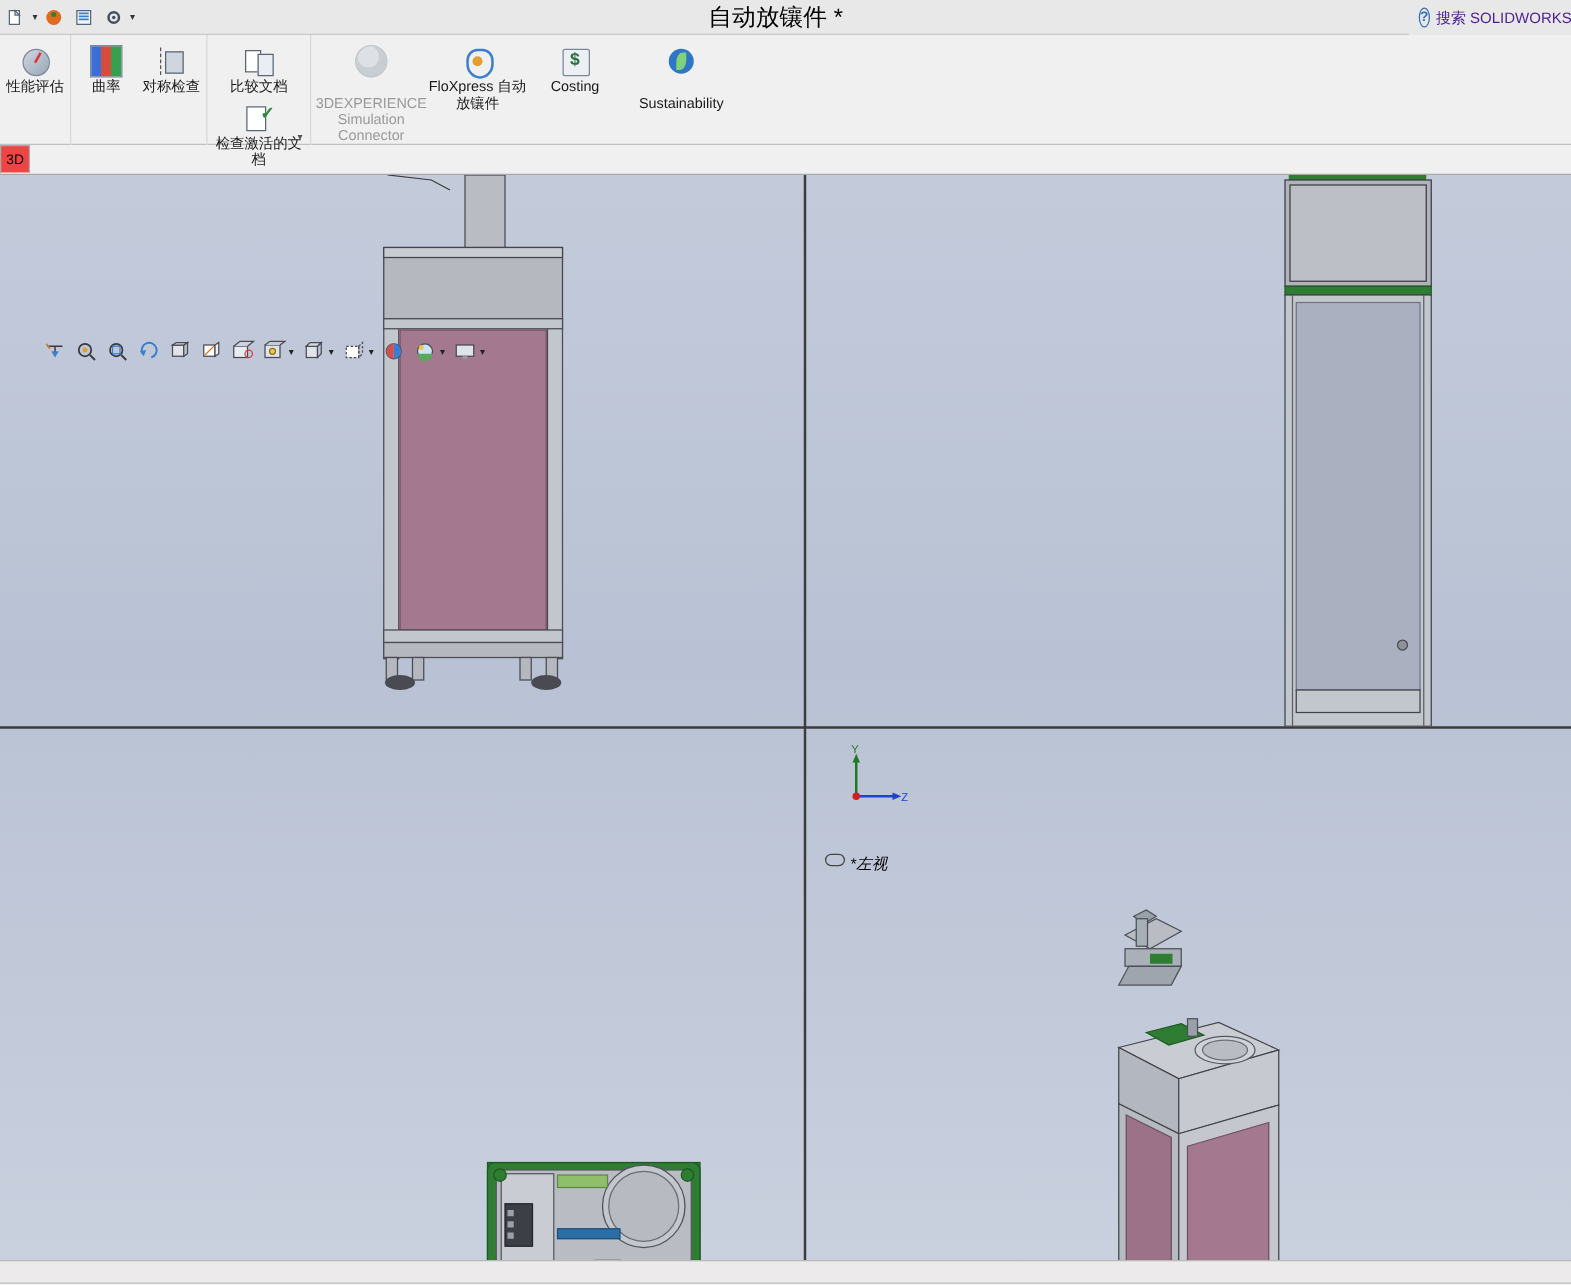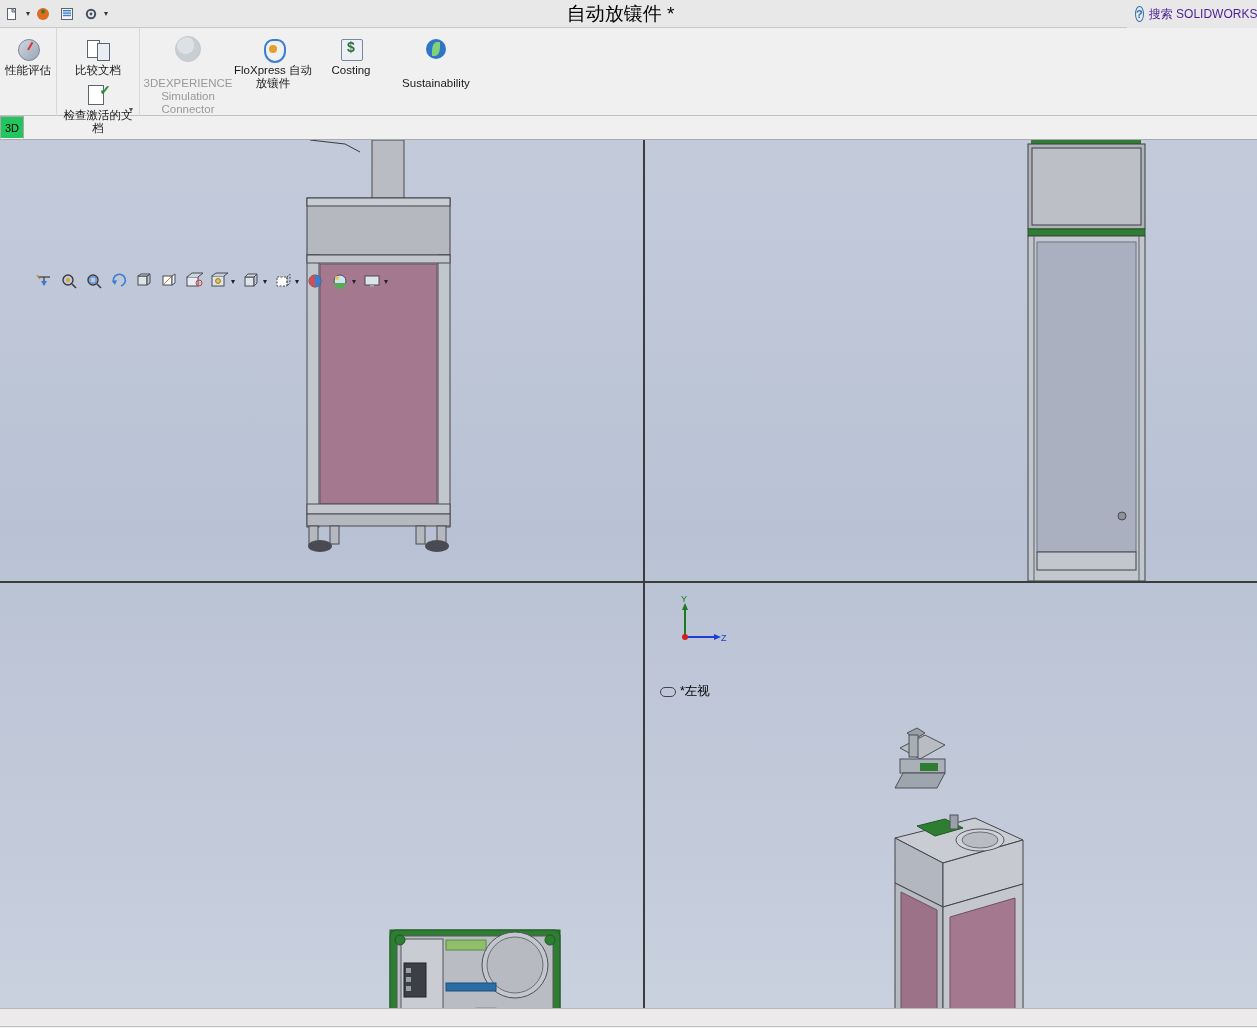--- a/index.html
+++ b/index.html
@@ -113,21 +113,21 @@
   .tabstrip {
     height: 24px;
     background: #f0f0f0;
     border-bottom: 1px solid #a9a9a9;
     display:flex; align-items:flex-end;
   }
   .tab3d {
     height: 23px;
     min-width: 22px;
     padding: 0 4px;
-    background:#22c55e;
+    background:#ef4444;
     border:1px solid #a9a9a9;
     border-bottom: 1px solid #fff;
     display:flex; align-items:center; justify-content:center;
     font-size: 11px;
   }
 
   
   .graphics {
     position: relative;
     height: 868px;
@@ -152,21 +152,21 @@
   .vt-btn {
     width:22px;height:22px;position:relative;
     border:1px solid transparent;
   }
   .vt-caret{font-size:8px;color:#222;margin-left:-2px;margin-right:2px;}
 
   
   .view-label {
     position:absolute;
     font-size:12.5px; color:#000;
-    display:flex; align-items:center; gap:4px;
+    display:flex; gap:4px;font-style:italic;
   }
   .lock-ic {
     width:16px;height:10px;border:1.5px solid #444;border-radius:6px;
     display:inline-block;
   }
 
   
   .triad { position:absolute; width:60px; height:60px; }
 
   
@@ -231,20 +231,30 @@
 
 <div class="ribbon">
 
   <div class="rib-group">
     <div class="rib-item">
       <div class="ic ic-perf"></div>
       <span class="rib-label">性能评估</span>
     </div>
   </div>
 
+  <div class="rib-group" style="position:relative;">
+    <div class="rib-item">
+      <div class="ic ic-curve"></div>
+      <span class="rib-label">曲率</span>
+    </div>
+    <div class="rib-item">
+      <div class="ic ic-sym"></div>
+      <span class="rib-label">对称检查</span>
+    </div>
+  </div>
 
   <div class="rib-group" style="position:relative;flex-direction:column;">
     <div class="rib-item wide">
       <div class="ic ic-cmp"></div>
       <span class="rib-label">比较文档</span>
     </div>
     <div class="rib-item wide">
       <div class="ic ic-chk"></div>
       <span class="rib-label">检查激活的文档</span>
     </div>

